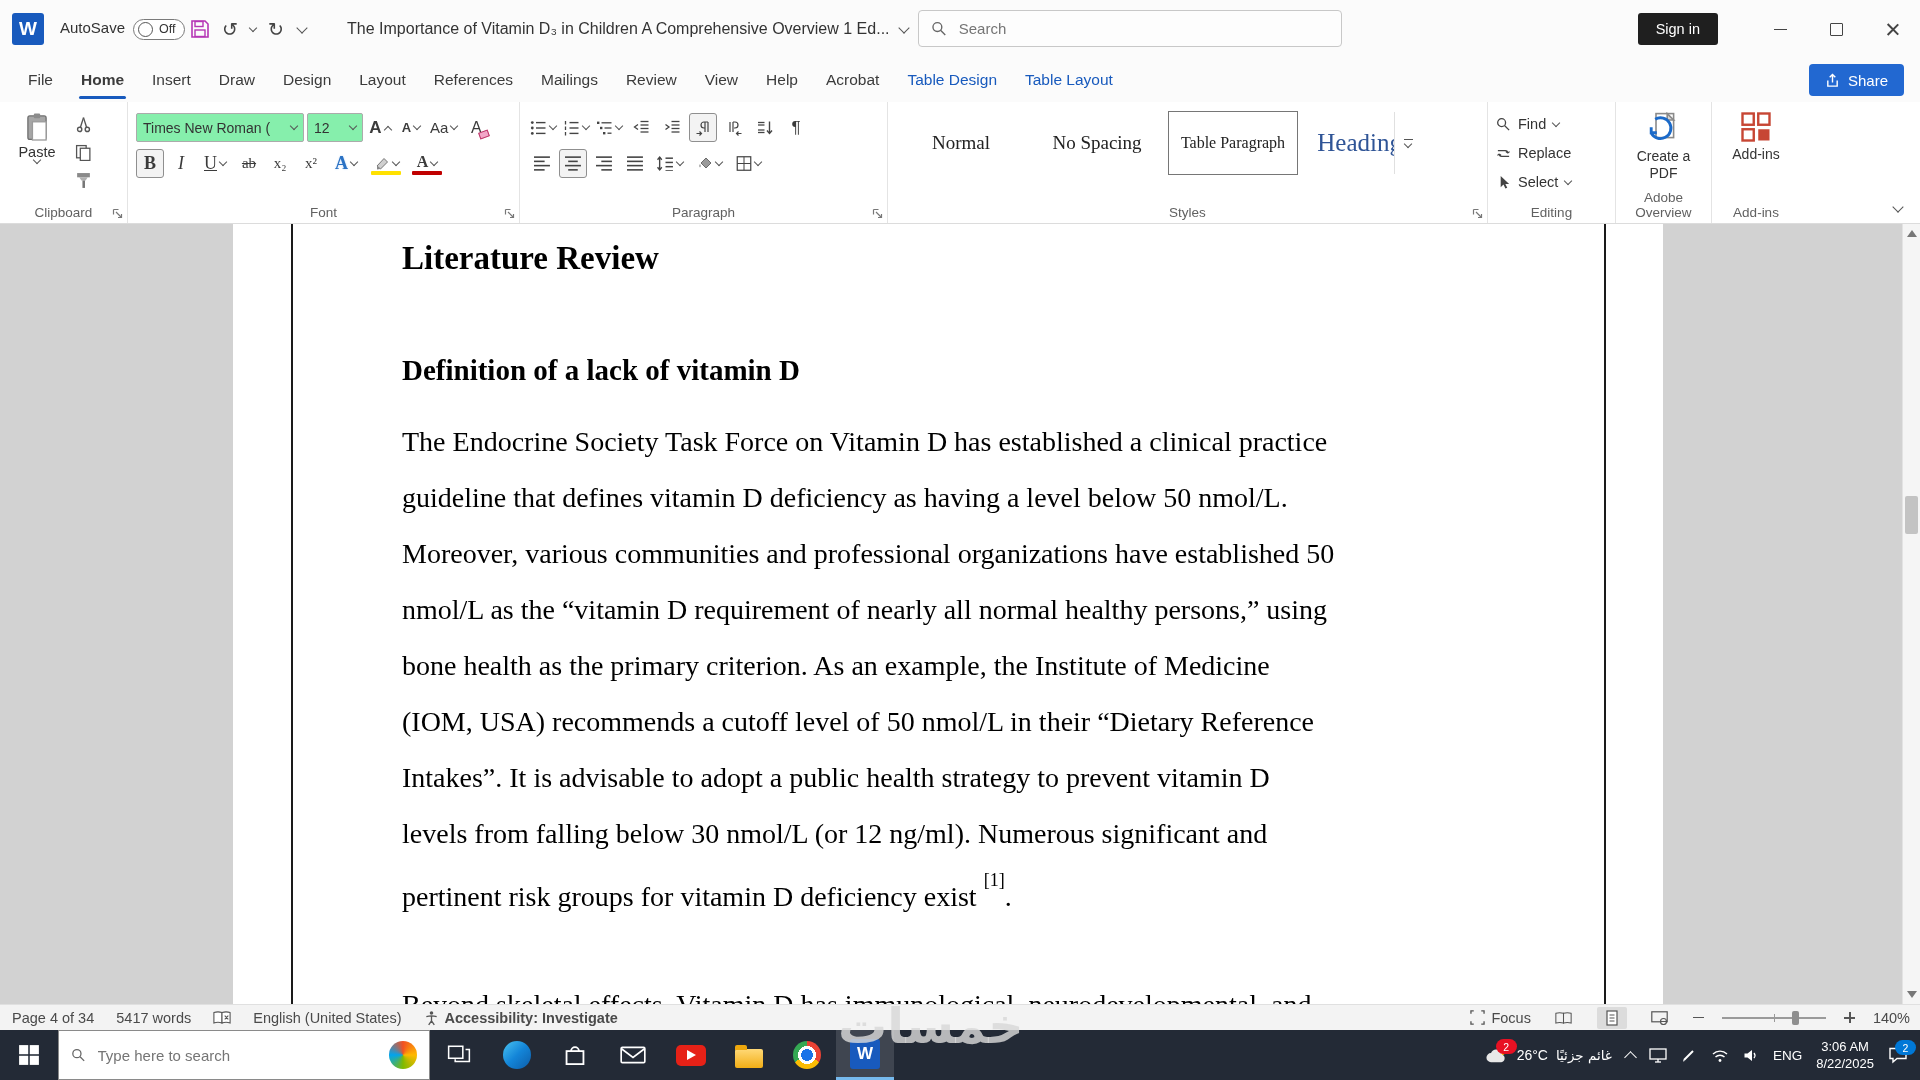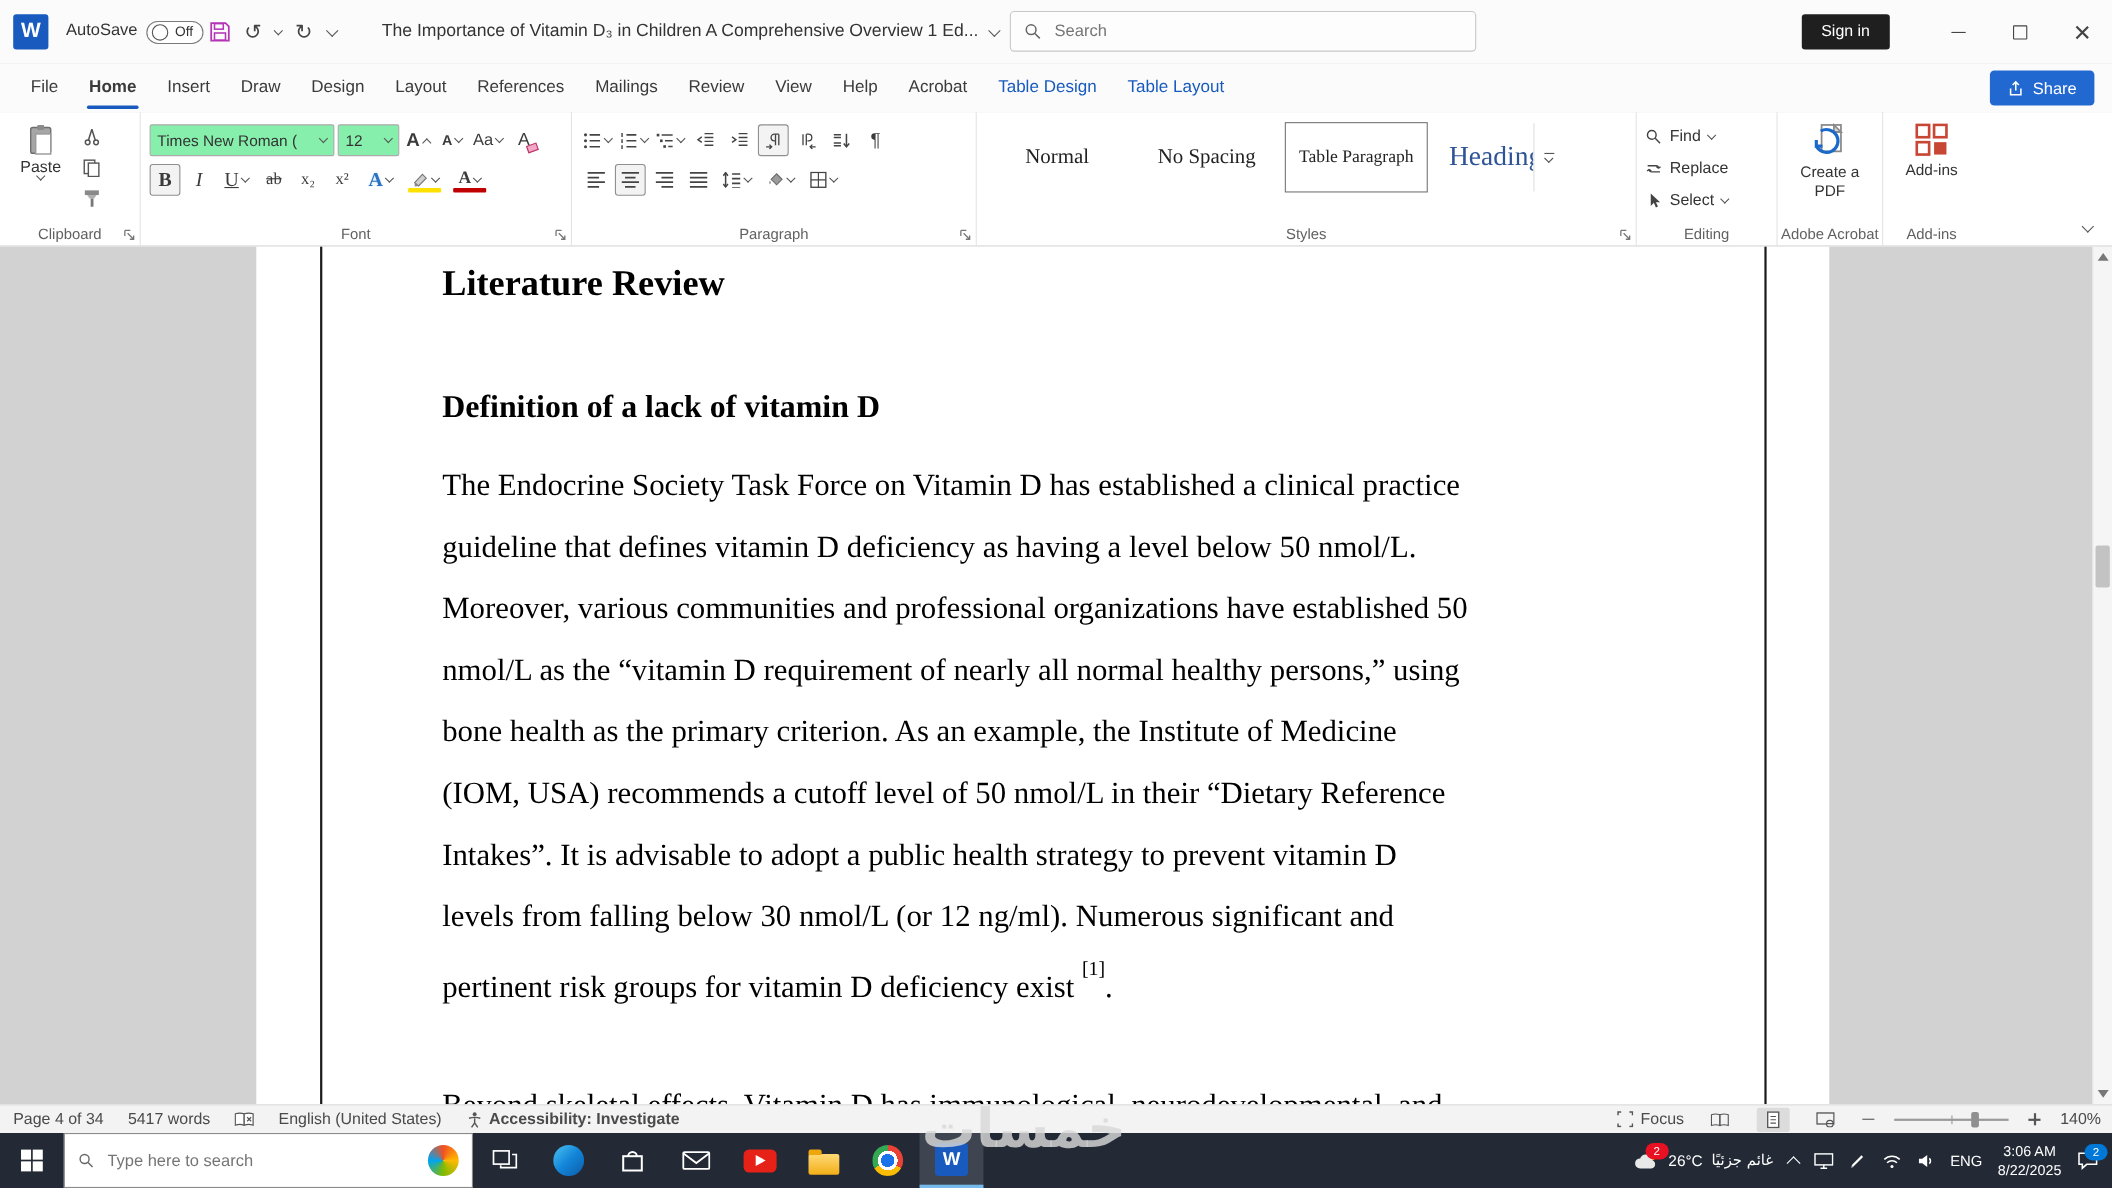--- a/index.html
+++ b/index.html
@@ -528,21 +528,21 @@
     <div class="rgroup" style="width:96px">
       <div class="bigbtn">
         <svg width="32" height="32" viewBox="0 0 20 20">
           <rect x="5" y="1" width="11" height="15" fill="#fff" stroke="#8a8a8a"></rect>
           <path d="M12,1 L16,5 L12,5 Z" fill="#d6d6d6" stroke="#8a8a8a"></path>
           <path d="M2,13 a6.5,6.5 0 1 0 2.5,-8.5" fill="none" stroke="#1b6ac9" stroke-width="1.8"></path>
           <path d="M2,9.5 L2,13 L5.5,13" fill="none" stroke="#1b6ac9" stroke-width="1.8"></path>
         </svg>
         <span class="lbl" style="width:62px">Create a PDF</span>
       </div>
-      <span class="glabel">Adobe Acrobat</span>
+      <span class="glabel">Adobe Overview</span>
     </div>
 
     <div class="rgroup" style="width:88px;border-right:none">
       <div class="bigbtn">
         <svg width="30" height="30" viewBox="0 0 20 20">
           <rect x="1" y="1" width="7.5" height="7.5" fill="none" stroke="#c74634" stroke-width="1.6"></rect>
           <rect x="11.5" y="1" width="7.5" height="7.5" fill="none" stroke="#c74634" stroke-width="1.6"></rect>
           <rect x="1" y="11.5" width="7.5" height="7.5" fill="none" stroke="#c74634" stroke-width="1.6"></rect>
           <rect x="11.5" y="11.5" width="7.5" height="7.5" fill="#c74634"></rect>
         </svg>

